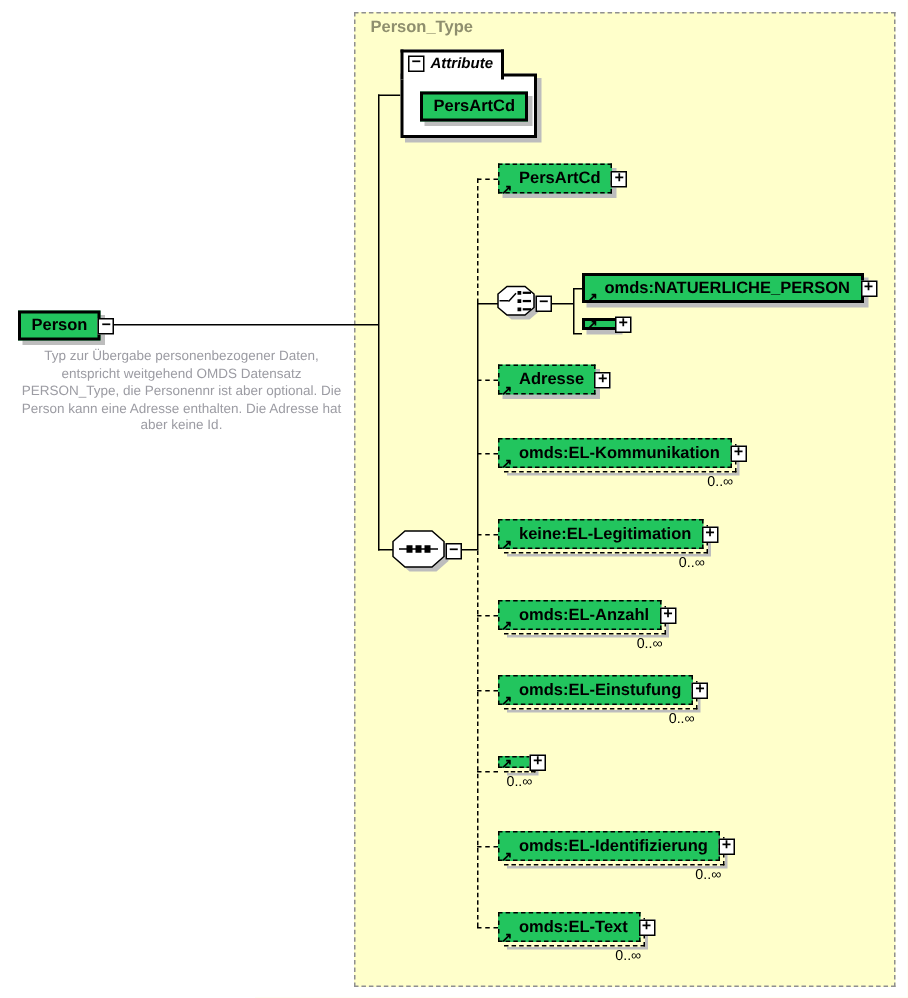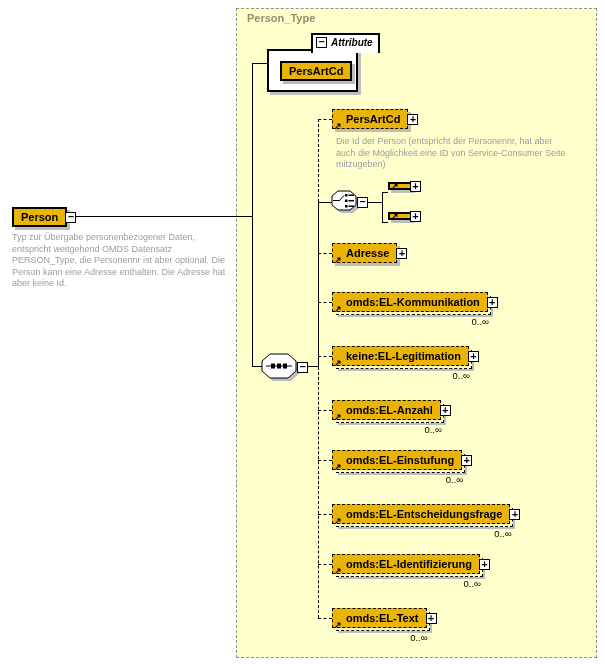--- a/index.html
+++ b/index.html
@@ -13,21 +13,21 @@
   .ct-title{position:absolute;left:247px;top:12px;font-size:11px;font-weight:bold;
     color:#8f8f6e;}
 
   
   .hl{position:absolute;height:0;border-top:1px solid #000;}
   .vl{position:absolute;width:0;border-left:1px solid #000;}
   .hl.dash{border-top-style:dashed;}
   .vl.dash{border-left-style:dashed;}
 
   
-  .box{position:absolute;background:#eab308;border:2px solid #000;
+  .box{position:absolute;background:#22c55e;border:2px solid #000;
     font-size:11px;font-weight:bold;line-height:12px;padding:2px 7px;
     white-space:nowrap;box-shadow:3px 3px 0 #bdbdbd;}
   .dashed{border:1px dashed #000;padding:3px 7px 3px 13px;}
   .ref-pad{padding-left:13px;}
   .ref{position:absolute;left:1px;bottom:-3px;font-size:9px;font-weight:bold;
     line-height:9px;}
   .multi{box-shadow:none;}
   .stack{position:absolute;left:3px;top:3px;right:-4px;bottom:-4px;
     border:1px dashed #000;border-top:none;border-left:none;
     box-shadow:2px 2px 0 #bdbdbd;}
@@ -36,21 +36,21 @@
 
   
   .btn{position:absolute;width:9px;height:9px;background:#fff;border:1px solid #000;
     font-size:10px;line-height:8px;text-align:center;font-weight:bold;
     font-family:"DejaVu Sans Mono",monospace;}
   .btn.edge{right:-11px;top:50%;margin-top:-5px;}
 
   
   .attr-tab{position:absolute;left:267px;top:33px;height:15px;background:#fff;
     border:2px solid #000;border-bottom:none;padding:1px 5px 2px 3px;z-index:3;
-    font-size:10px;font-style:italic;font-weight:bold;line-height:13px;white-space:nowrap;margin-left:44px;}
+    font-size:10px;font-style:italic;font-weight:bold;line-height:13px;white-space:nowrap;}
   .attr-tab .btn{position:static;display:inline-block;vertical-align:1px;margin-right:4px;}
   .attr-body{position:absolute;left:267px;top:49px;width:87px;height:39px;
     background:#fff;border:2px solid #000;box-shadow:3px 3px 0 #bdbdbd;z-index:2;}
 
   
   .doc{position:absolute;font-size:9px;line-height:11.5px;color:#9c9ca3;}
 
   svg{position:absolute;overflow:visible;}
 </style>
 </head>
@@ -84,21 +84,21 @@
 
   <div class="hl" style="left:366px;top:202px;width:16px;"></div>
   <div class="vl" style="left:382px;top:192px;height:30px;"></div>
   <div class="hl" style="left:382px;top:192px;width:6px;"></div>
   <div class="hl" style="left:382px;top:222px;width:6px;"></div>
 
   <div class="box" style="left:12px;top:207px;">
     <span>Person</span>
     <div class="btn edge">−</div>
   </div>
-  <div class="doc" style="left:12px;top:232px;width:218px;">Typ zur Übergabe personenbezogener Daten, entspricht weitgehend OMDS Datensatz PERSON_Type, die Personennr ist aber optional. Die Person kann eine Adresse enthalten. Die Adresse hat aber keine Id.</div>
+  <div class="doc" style="left:12px;top:232px;width:218px;text-align:center;">Typ zur Übergabe personenbezogener Daten, entspricht weitgehend OMDS Datensatz PERSON_Type, die Personennr ist aber optional. Die Person kann eine Adresse enthalten. Die Adresse hat aber keine Id.</div>
 
   <div class="attr-body"></div>
   <div class="attr-tab"><span class="btn">−</span><span>Attribute</span></div>
   <div class="box" style="left:280px;top:61px;z-index:4;">
     <span>PersArtCd</span>
   </div>
 
   <svg width="44" height="32" style="left:261px;top:353px;">
     <polygon points="12,4 30,4 38,11 38,21 30,28 12,28 4,21 4,11" fill="#bdbdbd"></polygon>
     <polygon points="9,1 27,1 35,8 35,18 27,25 9,25 1,18 1,8" fill="#fff" stroke="#000" stroke-width="1"></polygon>
@@ -121,24 +121,24 @@
     <line x1="17.5" y1="10.7" x2="23" y2="10.7" stroke="#000" stroke-width="1.5"></line>
     <line x1="17.5" y1="16.2" x2="23" y2="16.2" stroke="#000" stroke-width="1.5"></line>
   </svg>
   <div class="btn" style="left:357px;top:197px;">−</div>
 
   <div class="box dashed" style="left:332px;top:109px;">
     <span class="ref">↗</span>
     <span>PersArtCd</span>
     <div class="btn edge">+</div>
   </div>
-  <div class="doc" style="left:336px;top:136px;width:236px;">Die Id der Person (entspricht der Personennr, hat aber auch die Möglichkeit eine ID von Service-Consumer Seite mitzugeben)</div>
 
   <div class="box ref-pad" style="left:388px;top:182px;">
     <span class="ref">↗</span>
+    <span>omds:NATUERLICHE_PERSON</span>
     <div class="btn edge">+</div>
   </div>
   <div class="box ref-pad" style="left:388px;top:212px;">
     <span class="ref">↗</span>
     <div class="btn edge">+</div>
   </div>
 
   <div class="box dashed" style="left:332px;top:243px;">
     <span class="ref">↗</span>
     <span>Adresse</span>
@@ -173,21 +173,20 @@
     <div class="stack"></div>
     <span class="ref">↗</span>
     <span>omds:EL-Einstufung</span>
     <div class="btn edge">+</div>
     <span class="occ">0..∞</span>
   </div>
 
   <div class="box dashed multi" style="left:332px;top:504px;">
     <div class="stack"></div>
     <span class="ref">↗</span>
-    <span>omds:EL-Entscheidungsfrage</span>
     <div class="btn edge">+</div>
     <span class="occ">0..∞</span>
   </div>
 
   <div class="box dashed multi" style="left:332px;top:554px;">
     <div class="stack"></div>
     <span class="ref">↗</span>
     <span>omds:EL-Identifizierung</span>
     <div class="btn edge">+</div>
     <span class="occ">0..∞</span>

